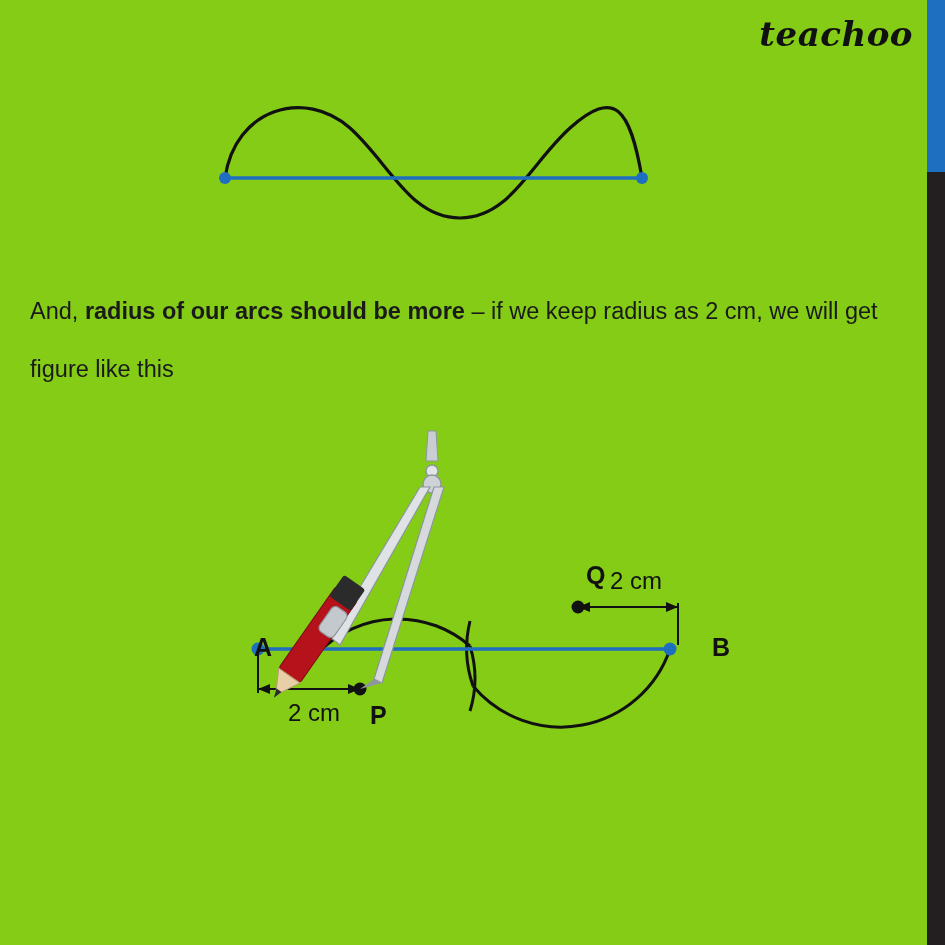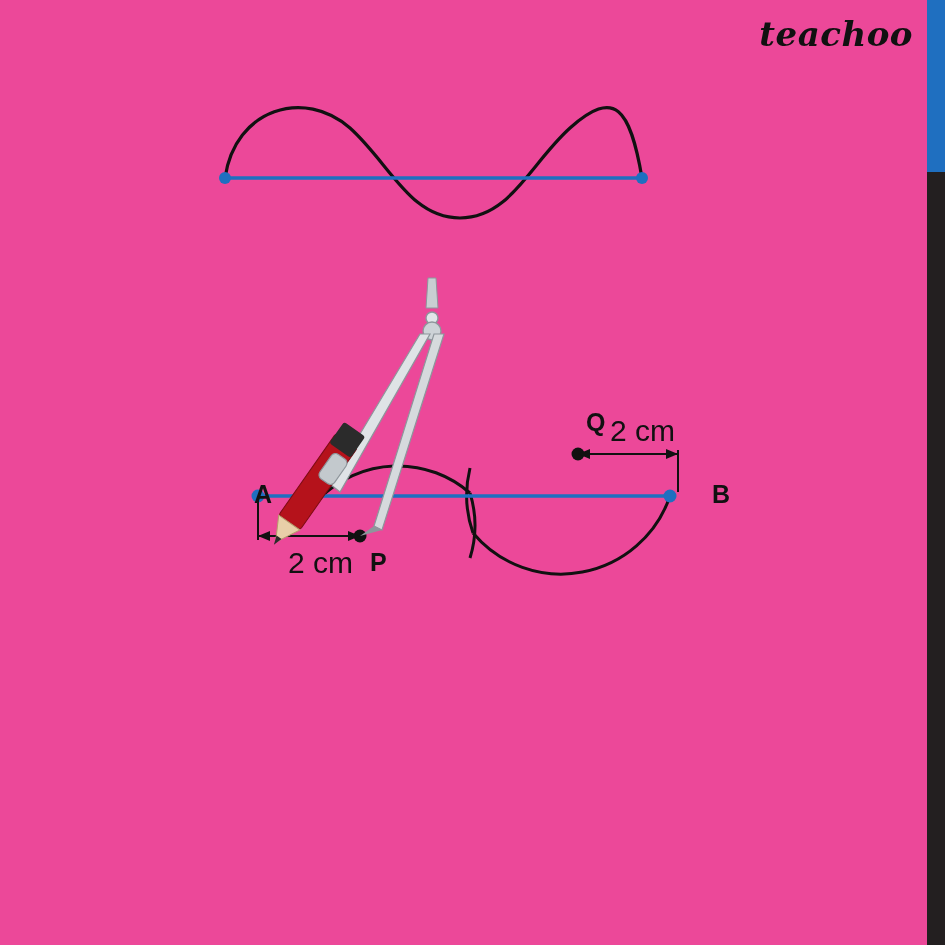--- a/index.html
+++ b/index.html
@@ -13,21 +13,21 @@
     font-family: "Liberation Sans", sans-serif;
     overflow: hidden;
     position: relative;
   }
   .page {
     position: absolute;
     left: 0;
     top: 0;
     width: 945px;
     height: 945px;
-    background: #ec4899;
+    background: #84cc16;
   }
   
   .edge-bar {
     position: absolute;
     right: 0;
     width: 18px;
   }
   .edge-bar.blue {
     top: 0;
     height: 172px;
@@ -68,21 +68,21 @@
   .fig1 {
     margin-top: 18px;
     height: 180px;
   }
   .fig2 {
     margin-top: 10px;
     height: 340px;
   }
   .label {
     position: absolute;
-    font-size: 30px;
+    font-size: 24px;
     color: #111111;
   }
   .label.bold {
     font-weight: bold;
     font-size: 25px;
   }
   svg { display: block; }
 </style>
 </head>
 <body>
@@ -105,20 +105,21 @@
 
         <path d="M 195 100 C 200 32 260 2 320 30 C 380 58 400 140 440 140 C 480 140 520 100 560 92 C 590 86 605 94 612 100" fill="none" stroke="none"></path>
 
         <line x1="195" y1="100" x2="612" y2="100" stroke="#1f6fc0" stroke-width="3.4"></line>
         <circle cx="195" cy="100" r="6" fill="#1f6fc0"></circle>
         <circle cx="612" cy="100" r="6" fill="#1f6fc0"></circle>
       </svg>
     </div>
 
 
+    <p class="para"><span>And, </span><b>radius of our arcs should be more</b><span> – if we keep radius as 2 cm, we will get figure like this</span></p>
 
     <div class="fig fig2">
       <svg width="880" height="330" viewBox="0 0 880 330">
 
         <path d="M 290 230 A 110 110 0 0 1 440 225" fill="none" stroke="#111111" stroke-width="3"></path>
 
         <path d="M 440 225 A 110 110 0 0 1 440 290" fill="none" stroke="#111111" stroke-width="3"></path>
 
         <path d="M 440 200 A 115 115 0 0 0 443 265" fill="none" stroke="#111111" stroke-width="3"></path>
         <path d="M 443 265 A 115 115 0 0 0 640 228" fill="none" stroke="#111111" stroke-width="3"></path>

